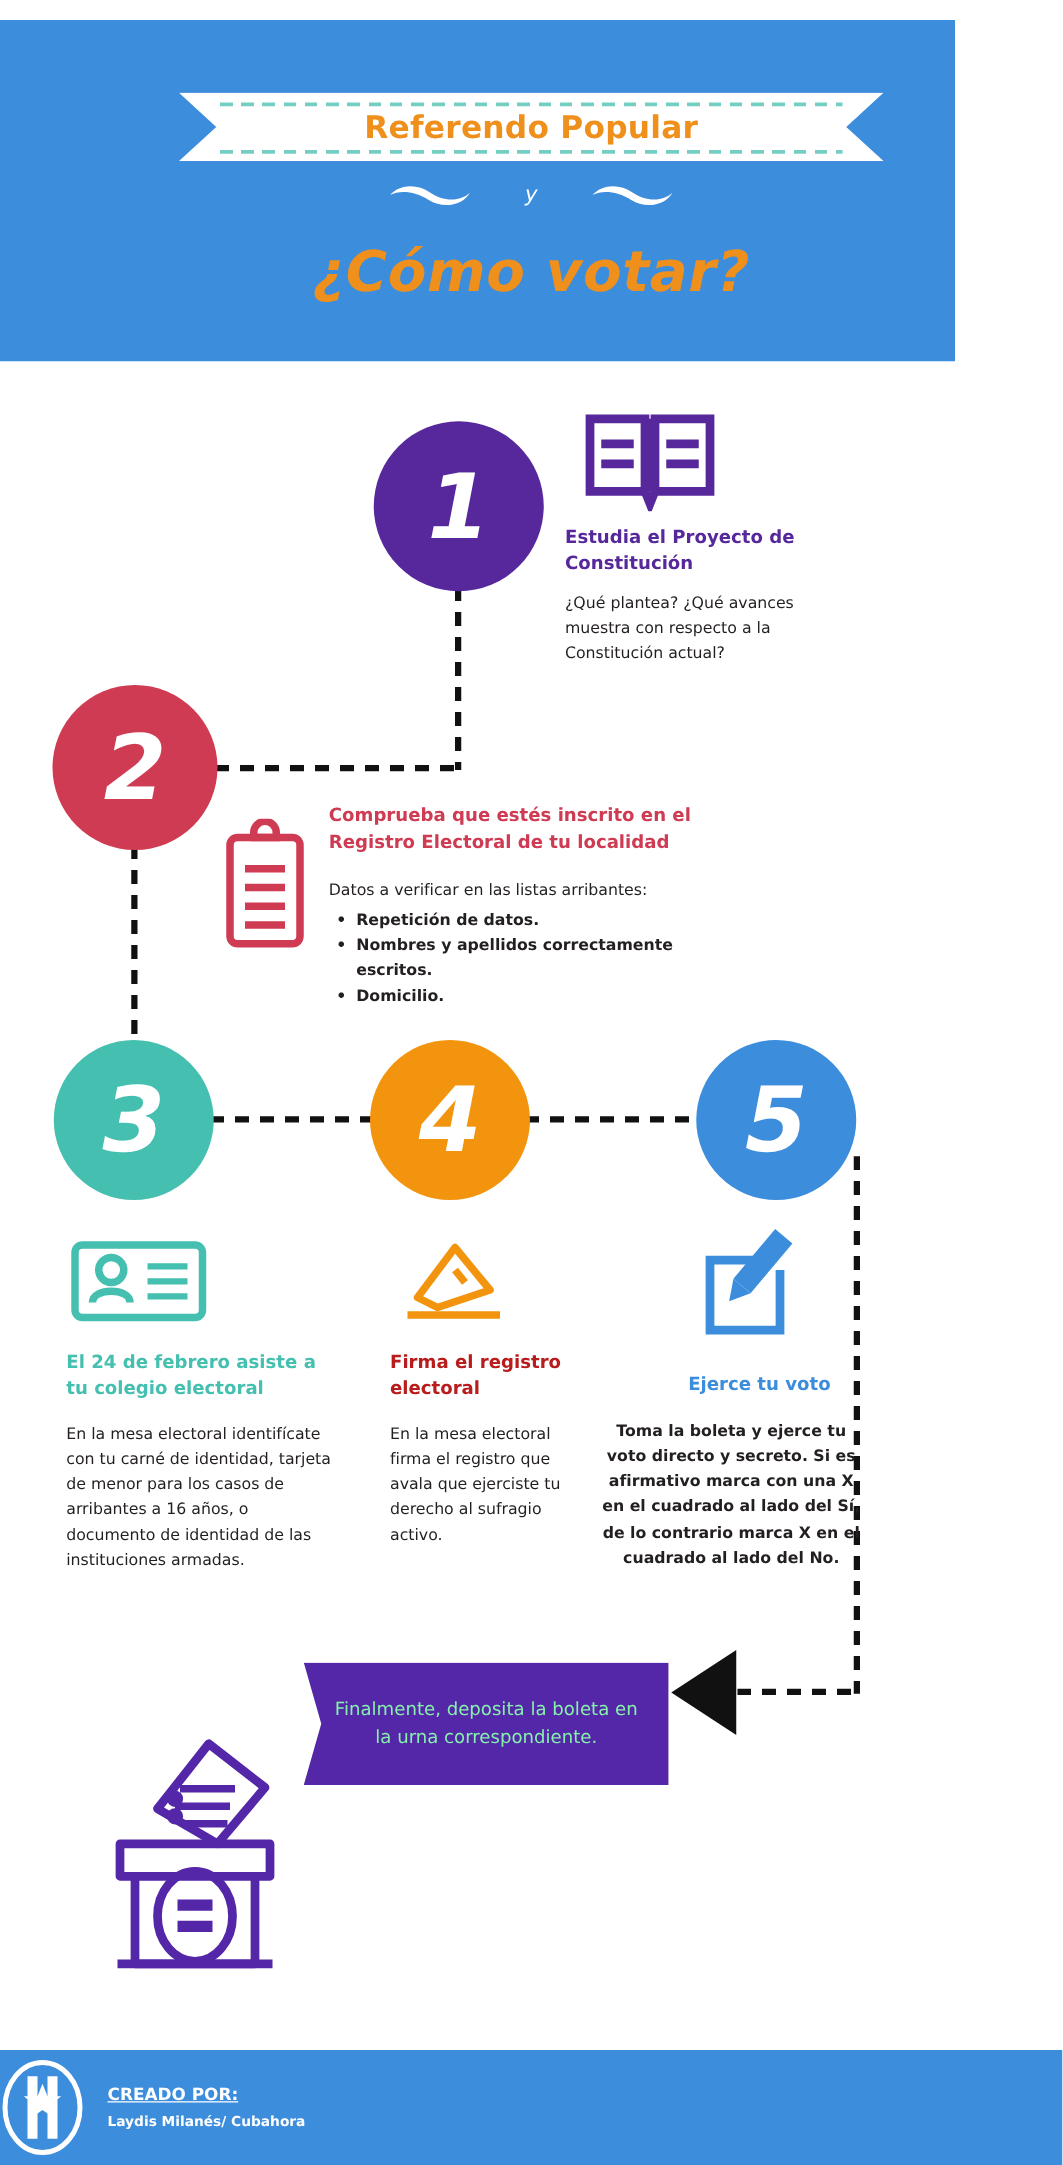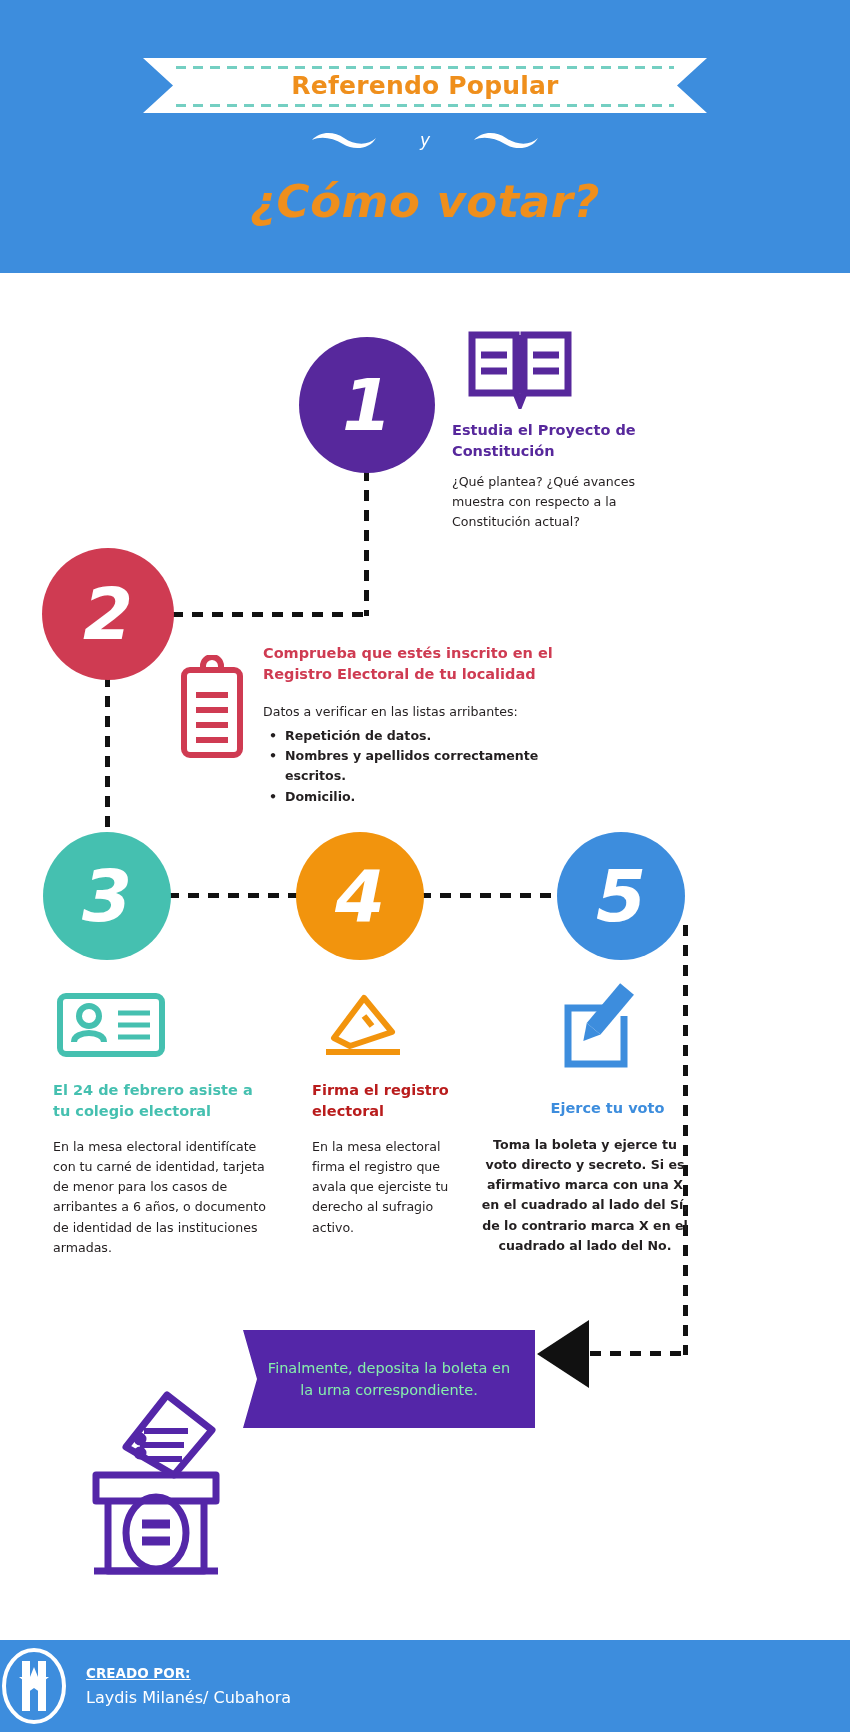--- a/index.html
+++ b/index.html
@@ -13,22 +13,22 @@
   .page {
     position: relative;
     width: 850px;
     height: 1732px;
     background: #ffffff;
   }
 
   
   .header {
     position: absolute;
-    left: 0; top: 0;
-    width: 850px; height: 273px;
+    left: 0; top: 16px;
+    width: 764px; height: 273px;
     background: #3d8ddd;
   }
   .ribbon-shape {
     position: absolute;
     left: 143px; top: 58px;
     width: 564px; height: 55px;
     background: #ffffff;
     -webkit-clip-path: polygon(0 0, 564px 0, 534px 27.5px, 564px 55px, 0 55px, 30px 27.5px);
     clip-path: polygon(0 0, 564px 0, 534px 27.5px, 564px 55px, 0 55px, 30px 27.5px);
     display: flex;
@@ -197,21 +197,21 @@
     display: flex;
     align-items: center;
     gap: 18px;
   }
   .footer-texts { color: #ffffff; }
   .footer-label {
     font-size: 13.5px; font-weight: bold;
     text-decoration: underline;
     margin-bottom: 7px;
   }
-  .footer-author { font-size: 16px; font-weight: normal; }
+  .footer-author { font-size: 11px; font-weight: bold; }
 </style>
 </head>
 <body>
 
 <div class="page">
 
   <div class="header">
     <div class="ribbon-shape"></div>
     <div class="ribbon-dash-top"></div>
     <div class="ribbon-dash-bot"></div>
@@ -279,21 +279,21 @@
     <svg width="110" height="66" viewBox="0 0 110 66">
       <g fill="none" stroke="#45c0b0" stroke-width="6">
         <rect x="4" y="4" width="102" height="58" rx="6"></rect>
         <circle cx="33" cy="24" r="10"></circle>
         <path d="M18 50 C18 38, 48 38, 48 50"></path>
         <path d="M62 21 H94 M62 33 H94 M62 45 H94" stroke-width="5"></path>
       </g>
     </svg>
   </div>
   <div class="heading h3c">El 24 de febrero asiste a tu colegio electoral</div>
-  <div class="body b3c">En la mesa electoral identifícate con tu carné de identidad, tarjeta de menor para los casos de arribantes a 6 años, o documento de identidad de las instituciones armadas.</div>
+  <div class="body b3c">En la mesa electoral identifícate con tu carné de identidad, tarjeta de menor para los casos de arribantes a 16 años, o documento de identidad de las instituciones armadas.</div>
 
   <div class="circle c4">4</div>
   <div class="icon i4">
     <svg width="86" height="72" viewBox="0 0 86 72">
       <g fill="none" stroke="#f2940d" stroke-width="6" stroke-linejoin="round">
         <path d="M14 50 L44 10 L72 44 L30 58 Z"></path>
         <path d="M44 28 L52 38"></path>
         <path d="M6 64 H80"></path>
       </g>
     </svg>

